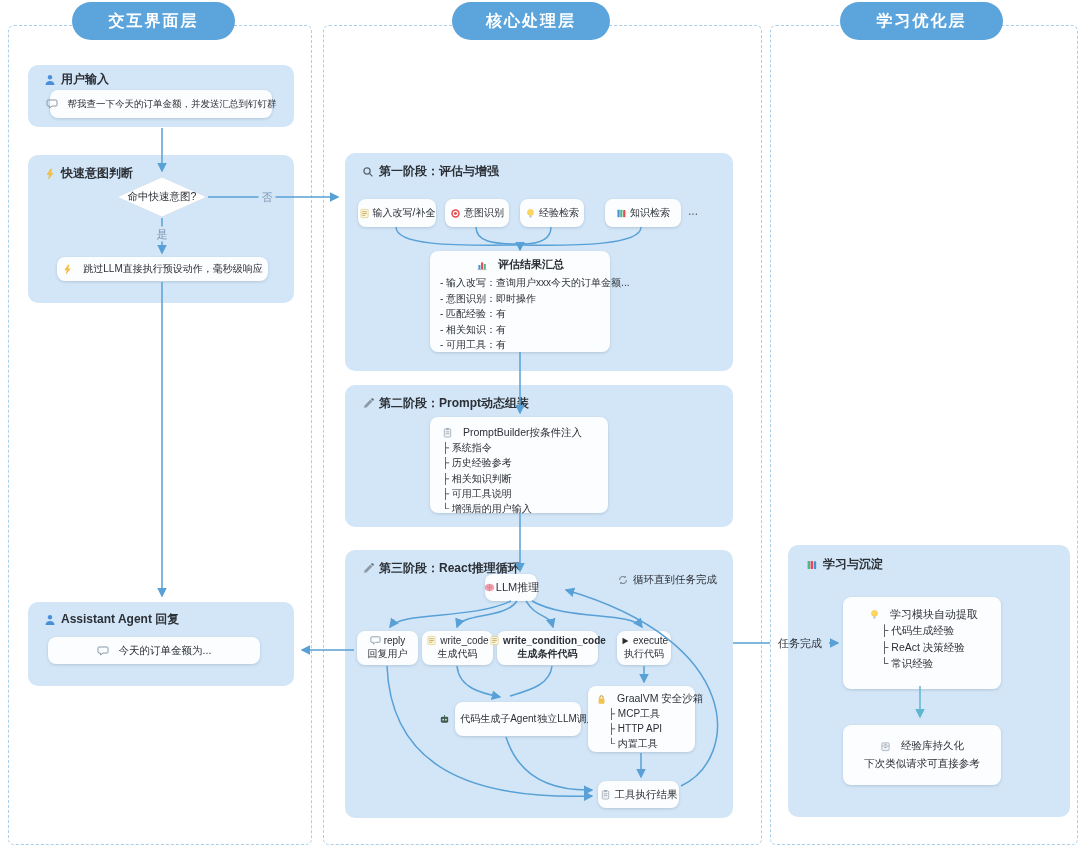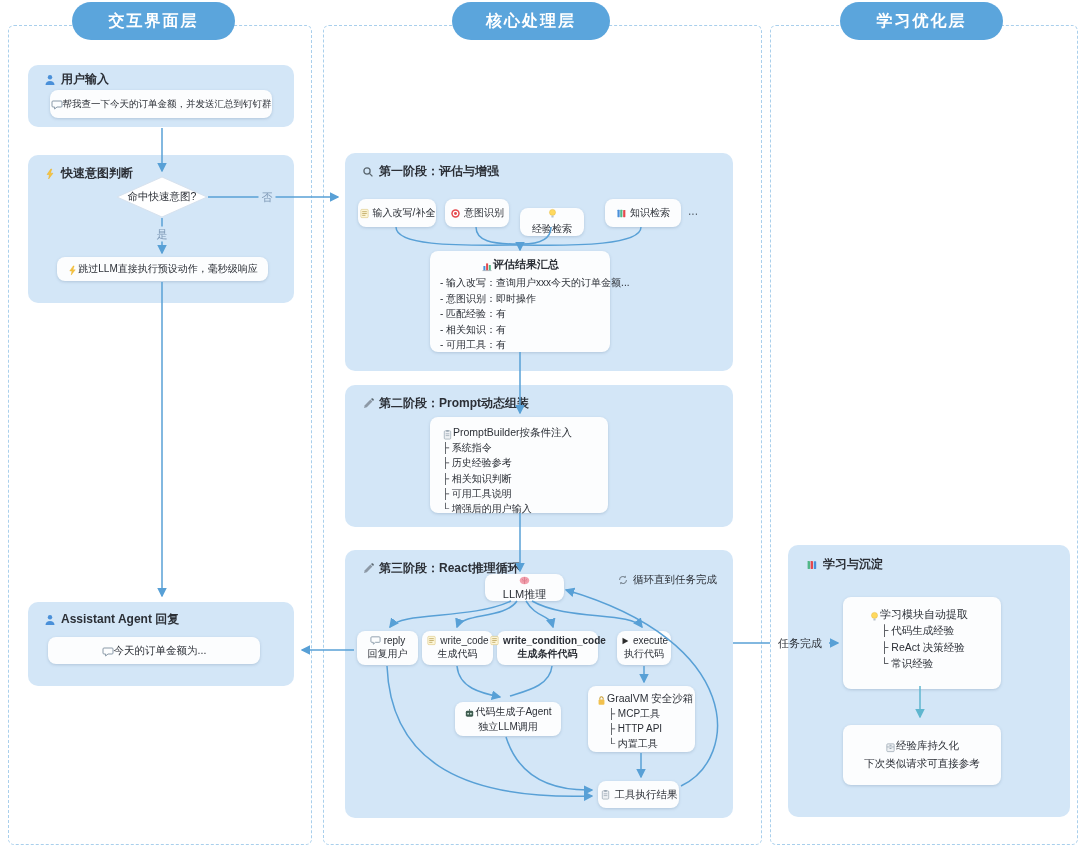--- a/index.html
+++ b/index.html
@@ -21,46 +21,46 @@
   #sec-stage1{left:345px;top:153px;width:388px;height:218px;}
   #sec-stage2{left:345px;top:385px;width:388px;height:142px;}
   #sec-stage3{left:345px;top:550px;width:388px;height:268px;}
   #sec-learn{left:788px;top:545px;width:282px;height:272px;}
   .sec-title{position:absolute;left:16px;top:9px;display:flex;align-items:center;gap:5px;
              font-size:12px;font-weight:bold;color:#2b2f36;z-index:2;white-space:nowrap;}
   .wbox{position:absolute;background:#fcfdfe;border-radius:8px;z-index:2;
         box-shadow:0 1px 3px rgba(90,120,150,.28);display:flex;align-items:center;justify-content:center;
         font-size:10.5px;color:#2b2f36;white-space:nowrap;}
   .vert{flex-direction:column;justify-content:flex-start;align-items:flex-start;}
-  .row{display:flex;align-items:flex-end;gap:0;}
+  .row{display:flex;align-items:center;gap:10px;}
   #w-user-msg{left:50px;top:90px;width:222px;height:28px;font-size:9.5px;}
   #w-skip{left:57px;top:257px;width:211px;height:24px;font-size:10px;}
   #w-assist-msg{left:48px;top:637px;width:212px;height:27px;}
   .tool{height:28px;font-size:10px;gap:3px;}
   #tool-0{left:358px;top:199px;width:78px;}
   #tool-1{left:445px;top:199px;width:64px;}
-  #tool-2{left:520px;top:208px;width:64px;flex-direction:column;}
+  #tool-2{left:520px;top:199px;width:64px;}
   #tool-3{left:605px;top:199px;width:76px;}
   #more-label{position:absolute;left:688px;top:204px;font-size:12px;color:#5a6570;z-index:2;}
   #w-summary{left:430px;top:251px;width:180px;height:101px;padding:6px 10px 4px;box-sizing:border-box;}
   #w-summary .hd{align-self:center;font-weight:600;font-size:11px;margin-bottom:3px;}
   #w-summary .ln{font-size:10px;line-height:15.5px;}
   #w-builder{left:430px;top:417px;width:178px;height:96px;padding:7px 12px;box-sizing:border-box;}
   #w-builder .ln{font-size:10px;line-height:15.3px;}
   #w-builder .hd{font-size:10.5px;line-height:16px;}
-  #w-llm{left:485px;top:574px;width:79px;height:27px;font-size:11px;flex-direction:column;}
+  #w-llm{left:485px;top:574px;width:52px;height:27px;font-size:11px;}
   #loop-label{position:absolute;left:617px;top:573px;display:flex;gap:4px;align-items:center;
               font-size:10.5px;color:#2b2f36;z-index:7;}
   .act{height:34px;flex-direction:column;gap:1px;font-size:10px;padding:2px 4px;box-sizing:border-box;}
   .act .nm{display:flex;align-items:center;gap:3px;}
   #act-0{left:357px;top:631px;width:61px;}
   #act-1{left:422px;top:631px;width:71px;}
   #act-2{left:497px;top:631px;width:101px;font-weight:bold;}
   #act-3{left:617px;top:631px;width:54px;}
-  #w-subagent{left:455px;top:702px;width:106px;height:34px;flex-direction:column;gap:1px;font-size:10px;}
+  #w-subagent{left:455px;top:702px;width:126px;height:34px;flex-direction:row;gap:1px;font-size:10px;}
   #w-sandbox{left:588px;top:686px;width:107px;height:66px;padding:6px 8px;box-sizing:border-box;}
   #w-sandbox .ln{font-size:10px;line-height:15px;padding-left:12px;}
   #w-sandbox .hd{font-size:10.5px;}
   #w-toolresult{left:598px;top:781px;width:81px;height:27px;font-size:10.5px;gap:4px;}
   #w-extract{left:843px;top:597px;width:158px;height:92px;padding:10px 0 0 26px;box-sizing:border-box;}
   #w-extract .ln{font-size:10.5px;line-height:16.5px;padding-left:12px;}
   #w-persist{left:843px;top:725px;width:158px;height:60px;flex-direction:column;gap:4px;}
   .chip{position:absolute;transform:translate(-50%,-50%);font-size:11px;color:#7d98b6;
         background:#d3e6f7;padding:0 3px;z-index:7;}
   #lbl-task{position:absolute;left:800px;top:643px;transform:translate(-50%,-50%);

